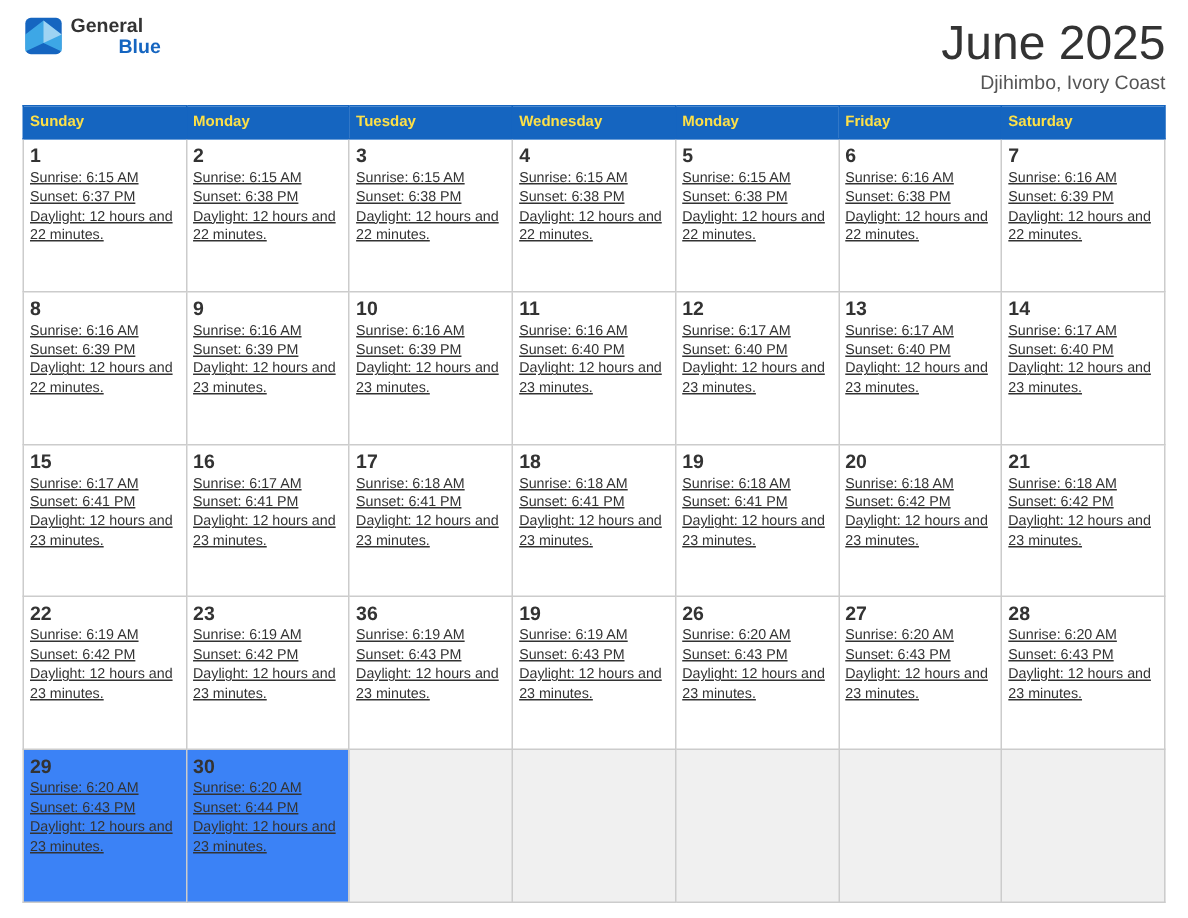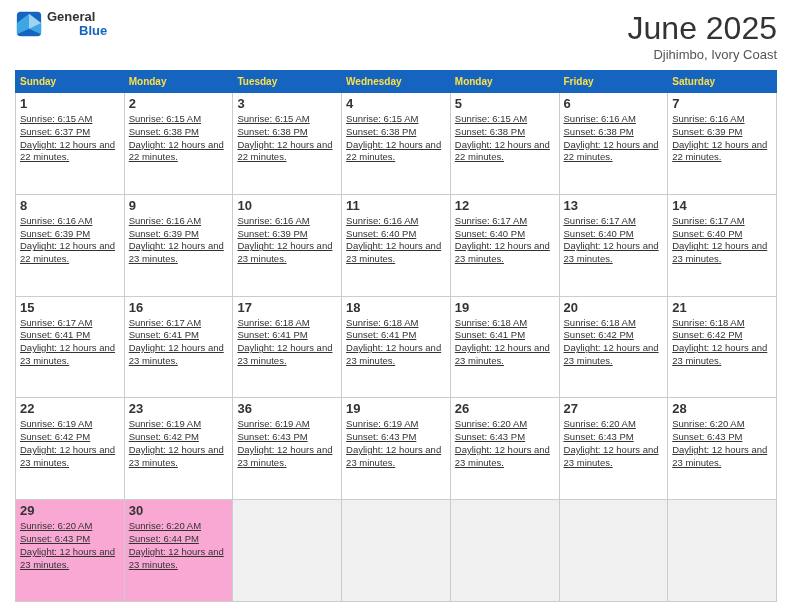--- a/index.html
+++ b/index.html
@@ -72,21 +72,21 @@
       border: 1px solid #1565c0;
     }
     .calendar tbody td {
       border: 1px solid #ccc;
       vertical-align: top;
       padding: 3px 4px;
       height: 88px;
       background: #fff;
     }
     .calendar tbody tr:last-child td {
-      background: #f9a8d4;
+      background: #3b82f6;
     }
     .day-num {
       font-size: 13px;
       font-weight: bold;
       color: #333;
       display: block;
       margin-bottom: 2px;
     }
     .day-info {
       font-size: 9.5px;

